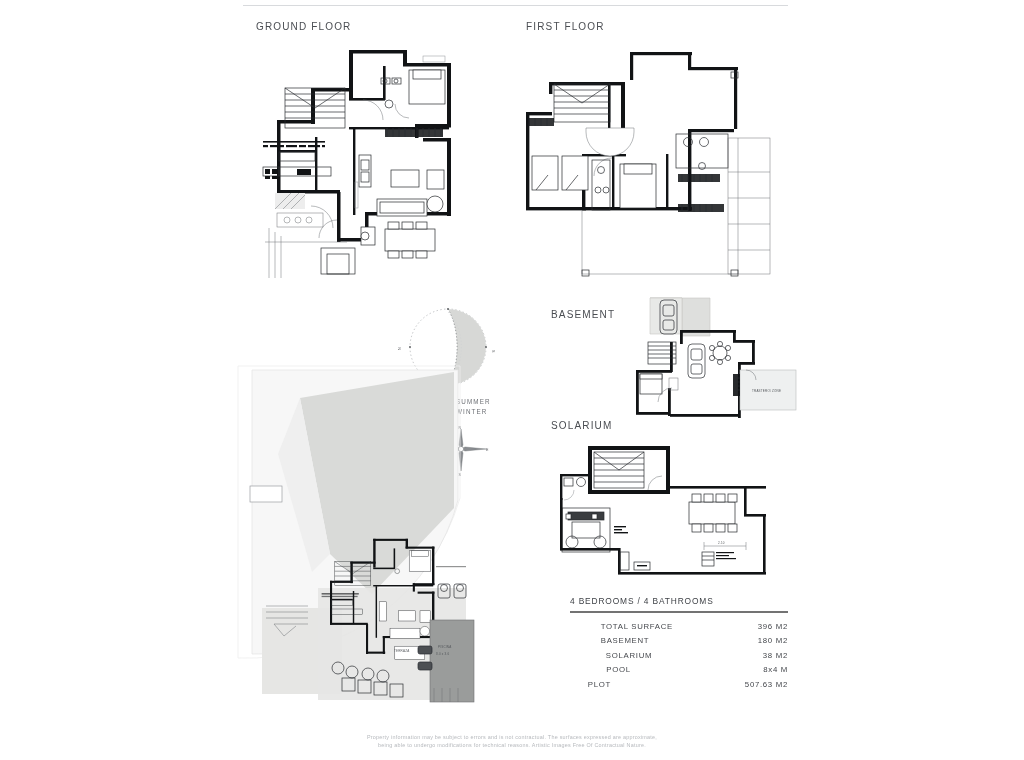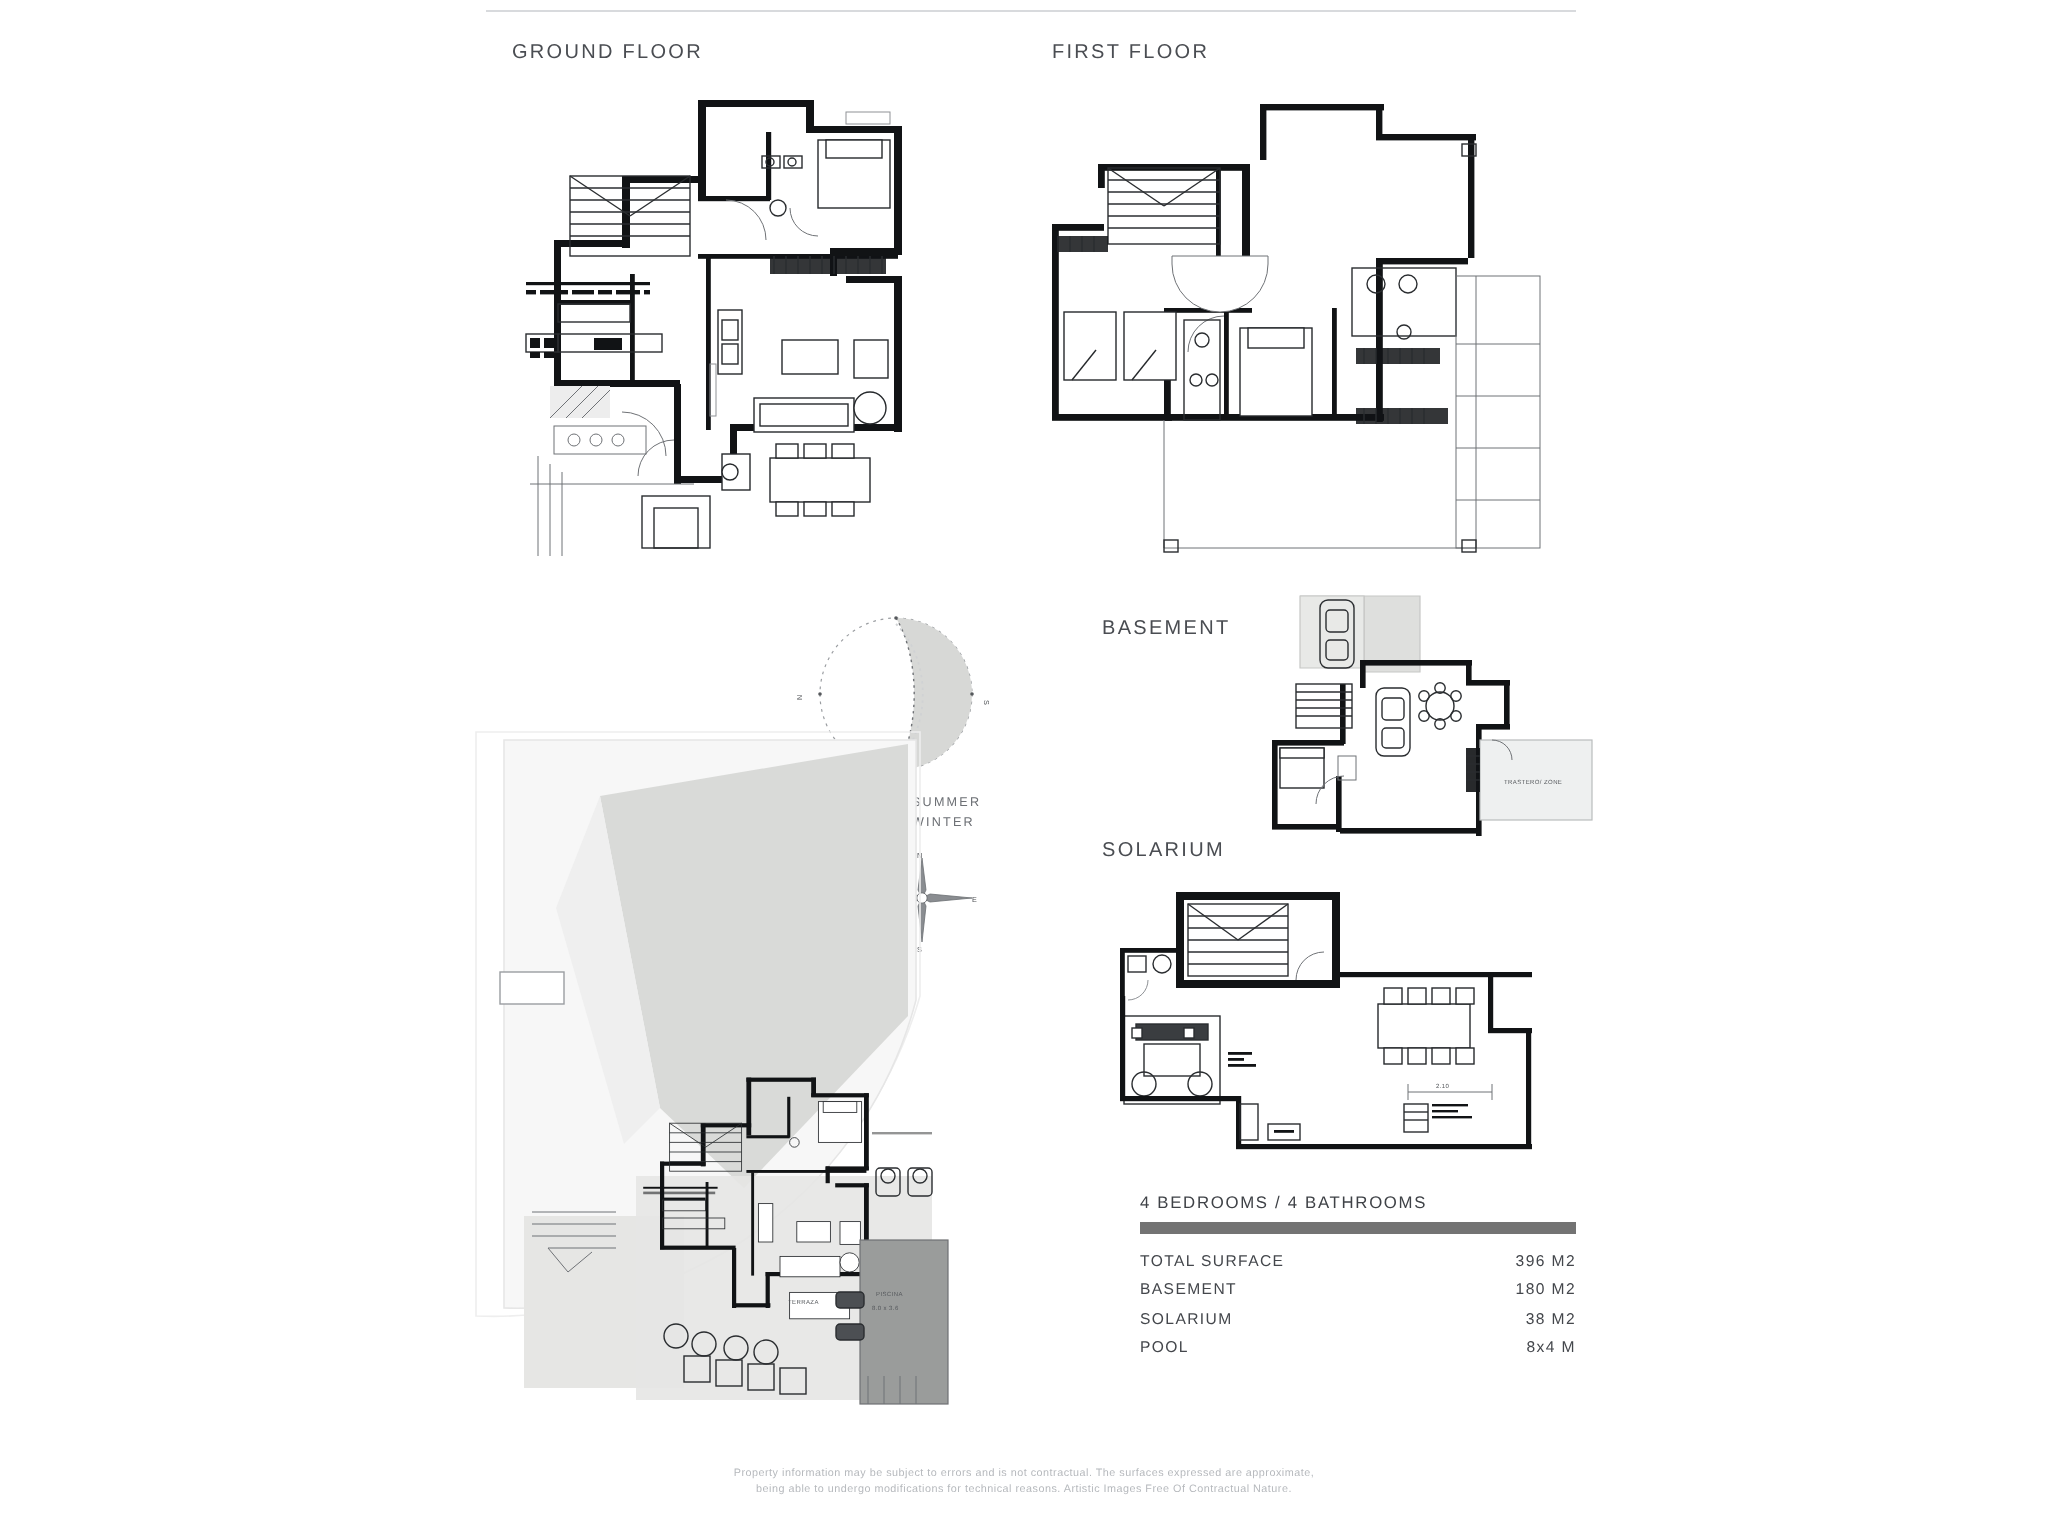--- a/index.html
+++ b/index.html
@@ -52,27 +52,27 @@
     position: absolute;
     left: 570px;
     top: 596px;
     width: 218px;
   }
   .spec-title {
     font-size: 8.4px;
     letter-spacing: 0.85px;
     color: #3f4247;
     padding-bottom: 5px;
-    border-bottom: 6px solid #737373;
+    border-bottom: 2px solid #737373;
     white-space: nowrap;
   }
   .spec-rows { margin-top: 7px; }
   .spec-row {
     display: flex;
-    justify-content: space-between;
+    justify-content: flex-end;
     font-size: 7.8px;
     letter-spacing: 0.7px;
     line-height: 14.4px;
     color: #44474c;
   }
   .spec-row .k { width: 157px; white-space: nowrap; }
   .spec-row .v { white-space: nowrap; }
 
   
   .legend {
@@ -765,20 +765,24 @@
         <span class="v">180 M2</span>
       </div>
       <div class="spec-row">
         <span class="k">SOLARIUM</span>
         <span class="v">38 M2</span>
       </div>
       <div class="spec-row">
         <span class="k">POOL</span>
         <span class="v">8x4 M</span>
       </div>
+      <div class="spec-row">
+        <span class="k">PLOT</span>
+        <span class="v">507.63 M2</span>
+      </div>
     </div>
   </div>
 
   <div class="footer">
     <div class="footer-line">Property information may be subject to errors and is not contractual. The surfaces expressed are approximate,</div>
     <div class="footer-line">being able to undergo modifications for technical reasons. Artistic Images Free Of Contractual Nature.</div>
   </div>
 
 </div>
 

